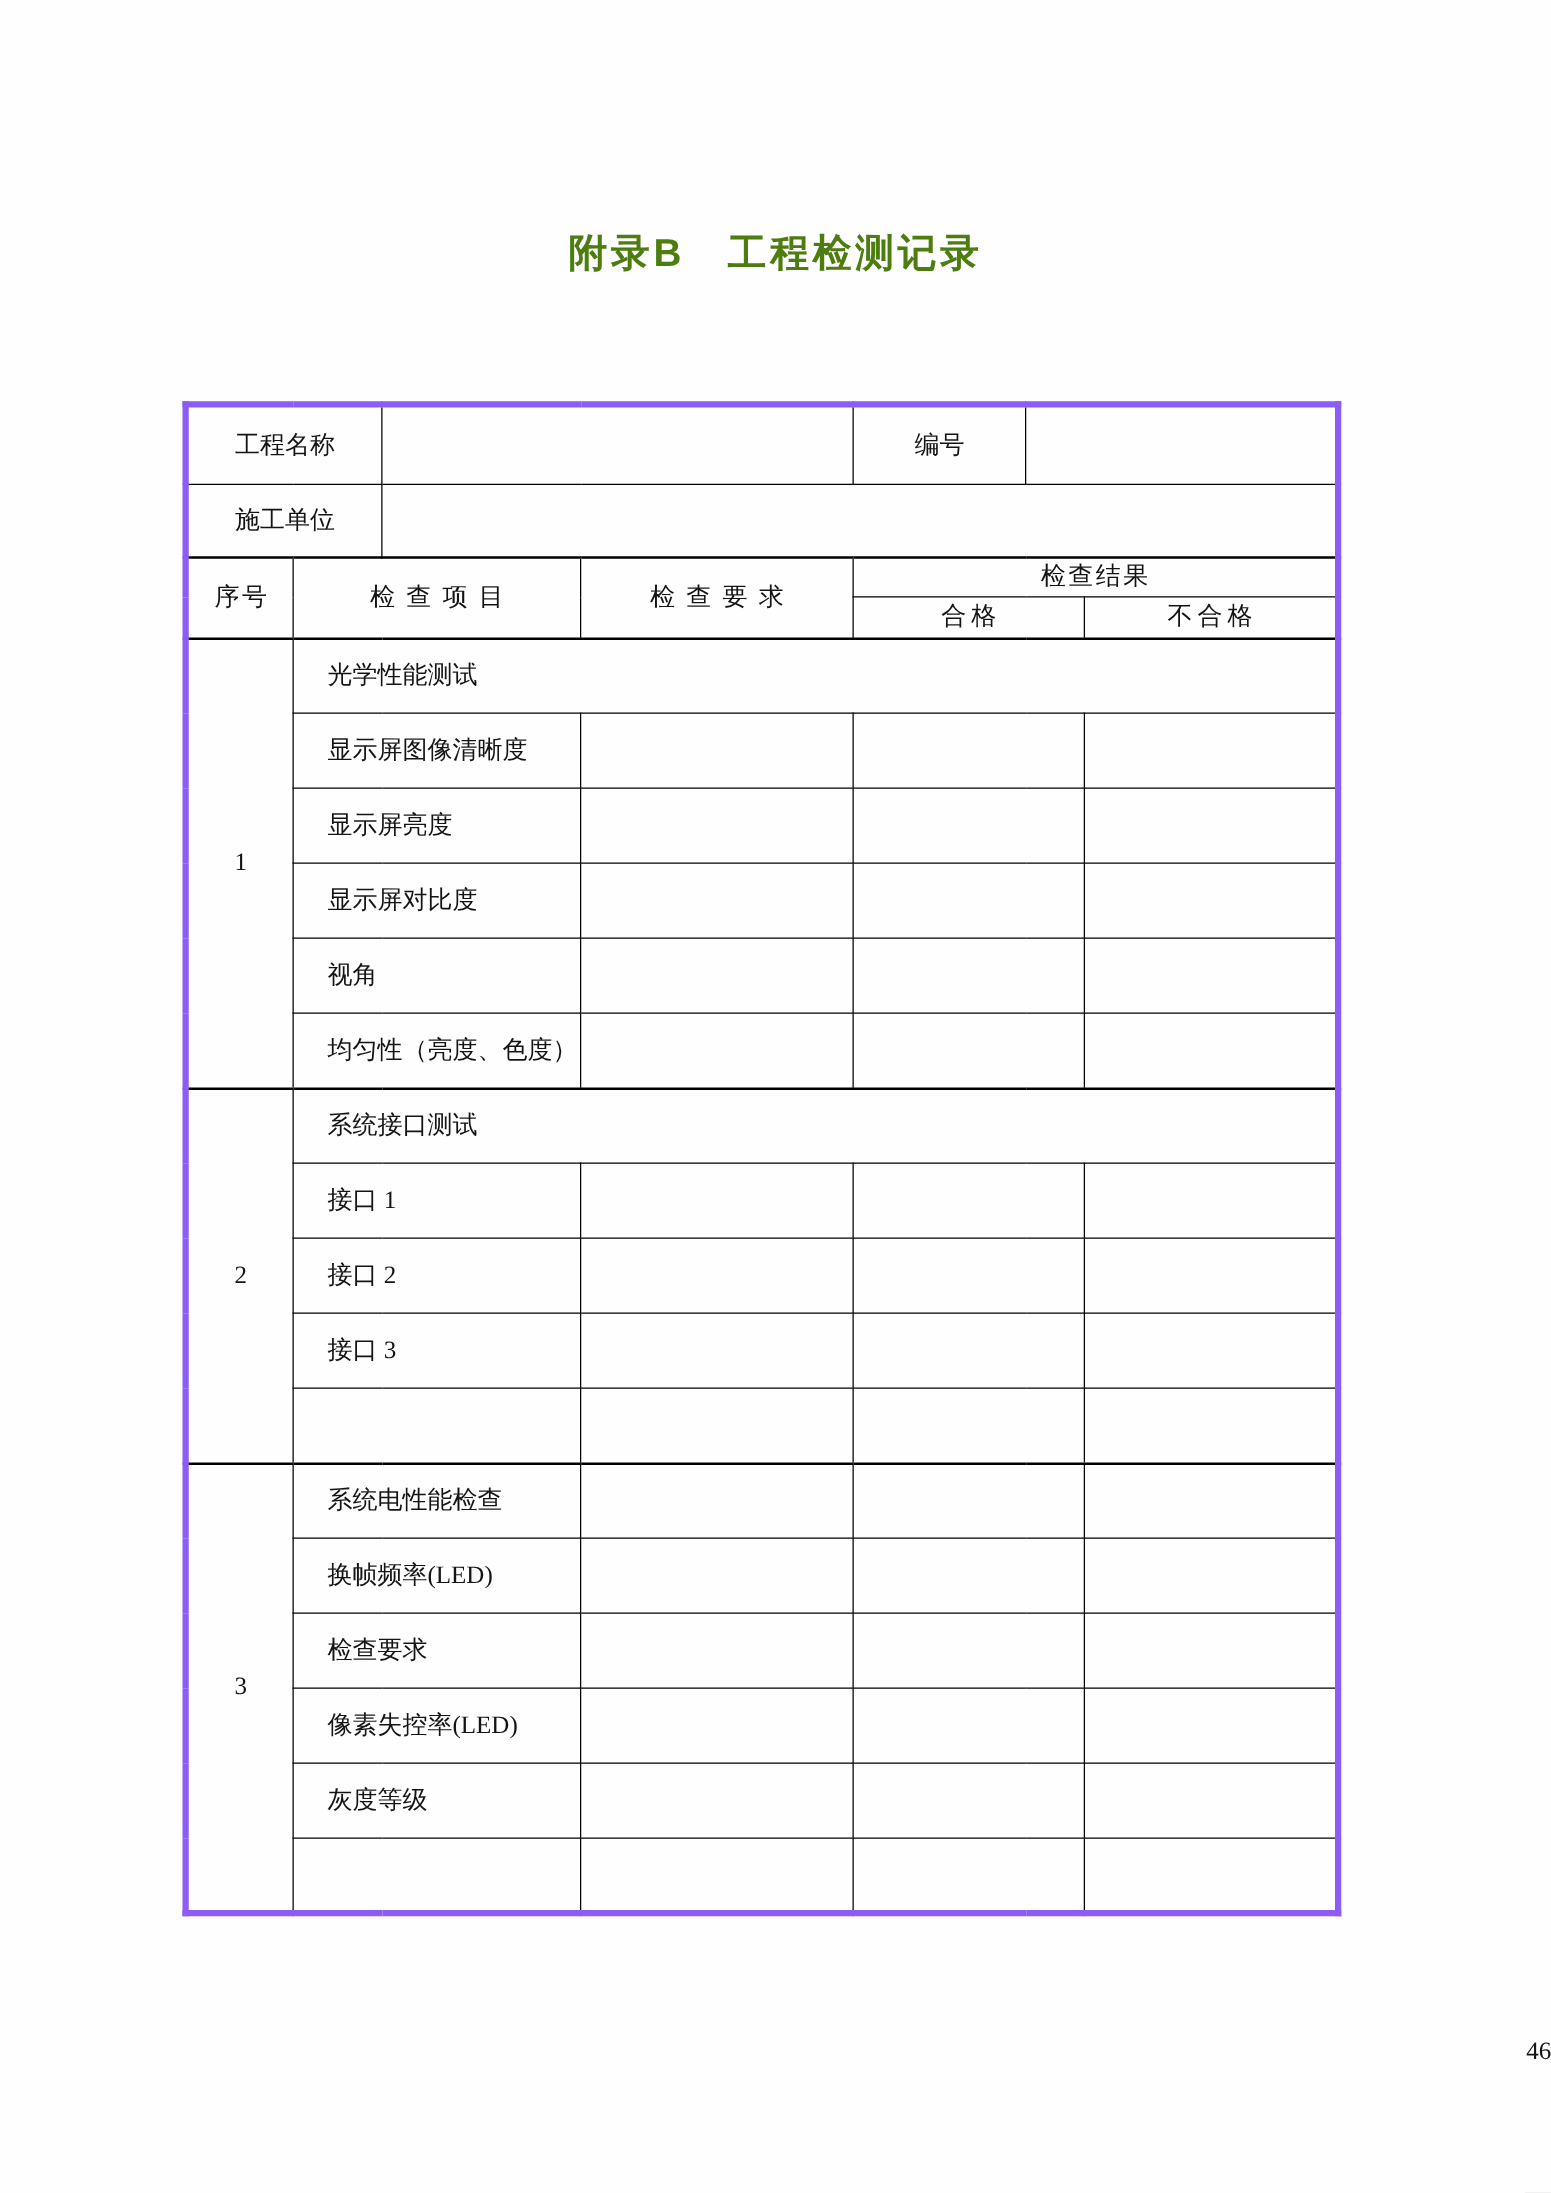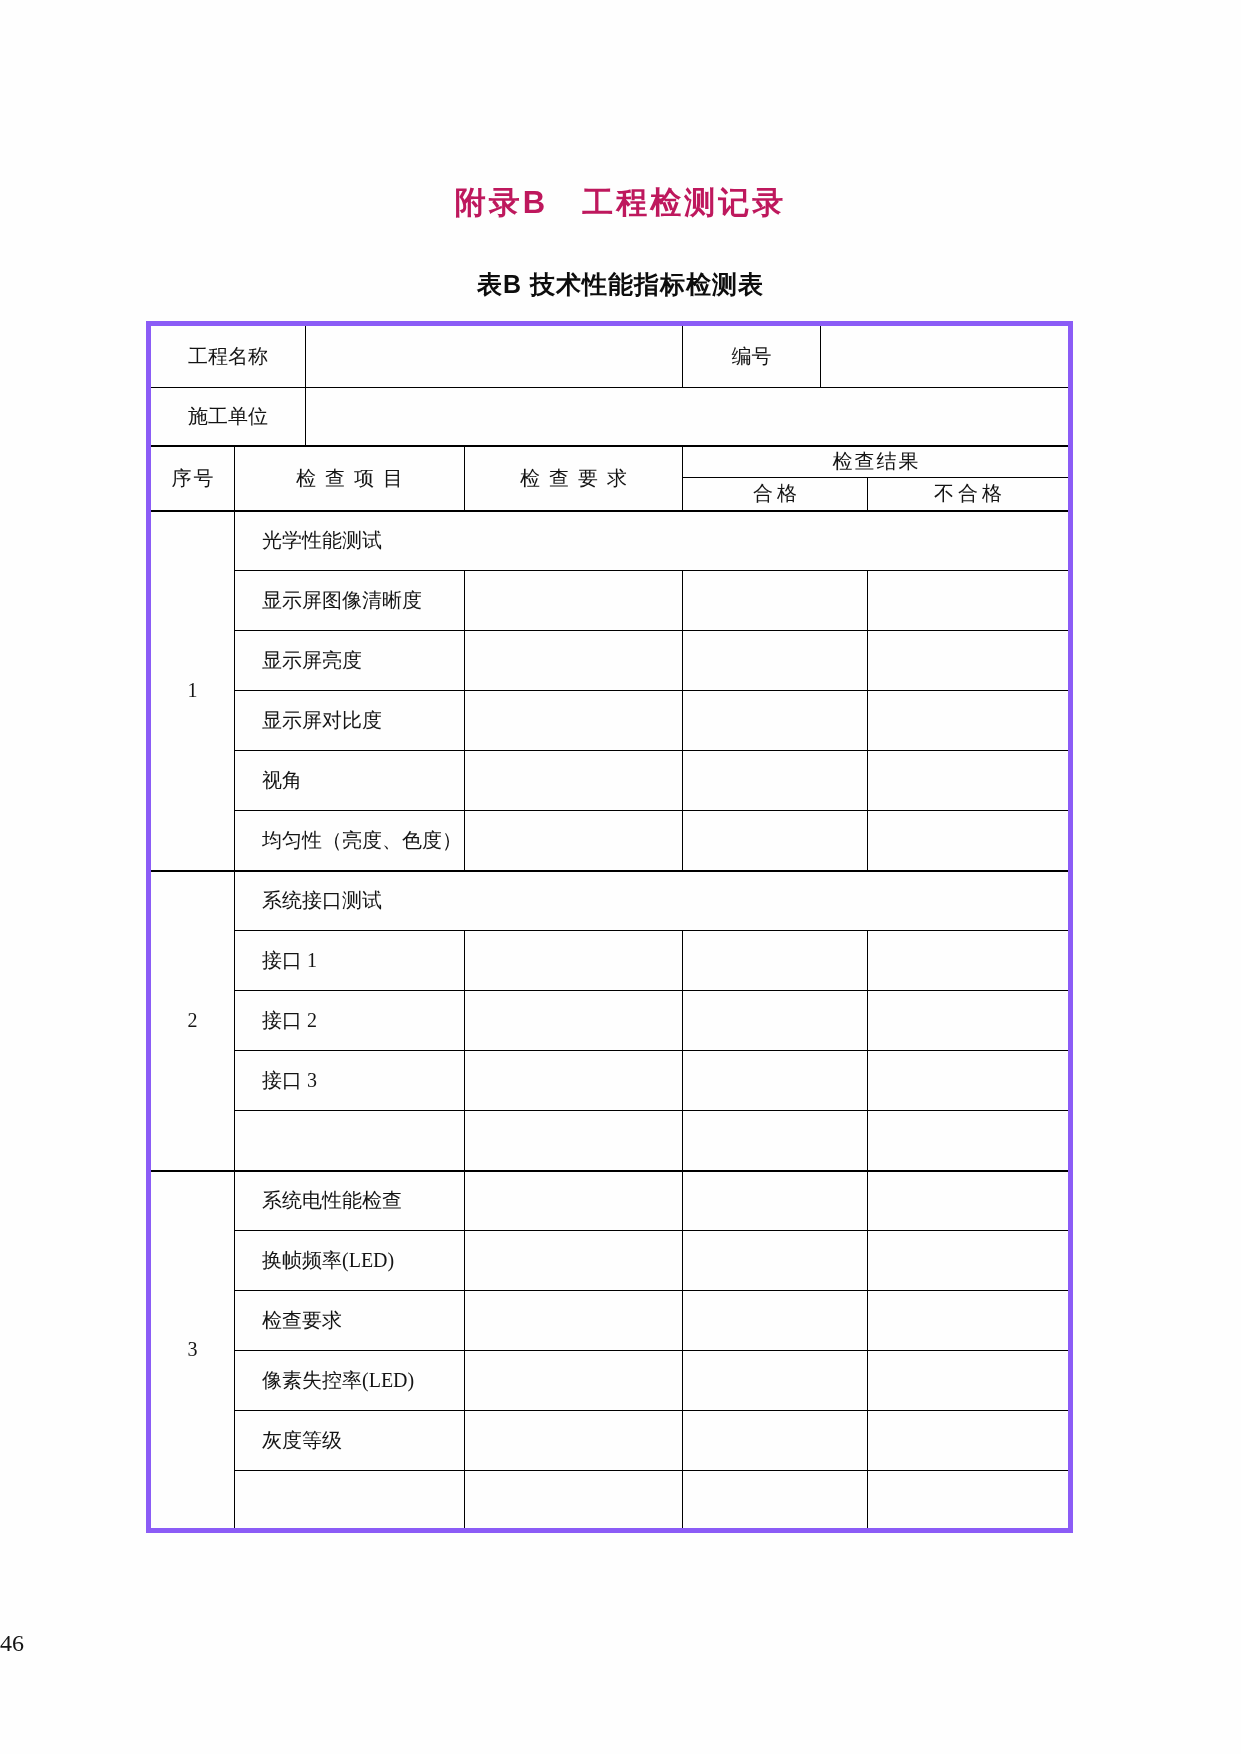--- a/index.html
+++ b/index.html
@@ -12,21 +12,21 @@
     color:#111;
     overflow:hidden;
   }
   .doc-title{
     position:absolute;top:182px;left:0;width:100%;
     text-align:center;
     font-family:"Liberation Sans", sans-serif;
     font-weight:bold;
     font-size:31px;
     letter-spacing:3px;
-    color:#be185d;
+    color:#4d7c0f;
   }
   .table-title{
     position:absolute;top:268px;left:0;width:100%;
     text-align:center;
     font-family:"Liberation Sans", sans-serif;
     font-weight:bold;
     font-size:25px;
     letter-spacing:1px;
     color:#0d0d0d;
   }
@@ -52,32 +52,31 @@
   .sp{letter-spacing:9px;text-indent:9px;margin-left:34px;}
   .sp2{letter-spacing:4px;text-indent:4px;}
   .sp1{letter-spacing:2px;text-indent:2px;}
   tr.r-info1{height:64px;}
   tr.r-info2{height:58px;}
   tr.r-h1{height:32px;}
   tr.r-h2{height:33px;}
   tr.r-data{height:60px;}
   .page-number{
     position:absolute;top:1630px;left:0;width:100%;
-    text-align:left;
-    font-size:24px;
+    text-align:right;
+    font-size:20px;
     color:#141414;
   }
 </style>
 </head>
 <body>
 
 <div class="page">
 
   <div class="doc-title">附录B　工程检测记录</div>
-  <div class="table-title">表B 技术性能指标检测表</div>
 
   <table class="tbl">
     <colgroup>
       <col style="width:86px">
         <col style="width:71px">
         <col style="width:159px">
       <col style="width:218px">
         <col style="width:138px">
         <col style="width:47px">
         <col style="width:203px">

